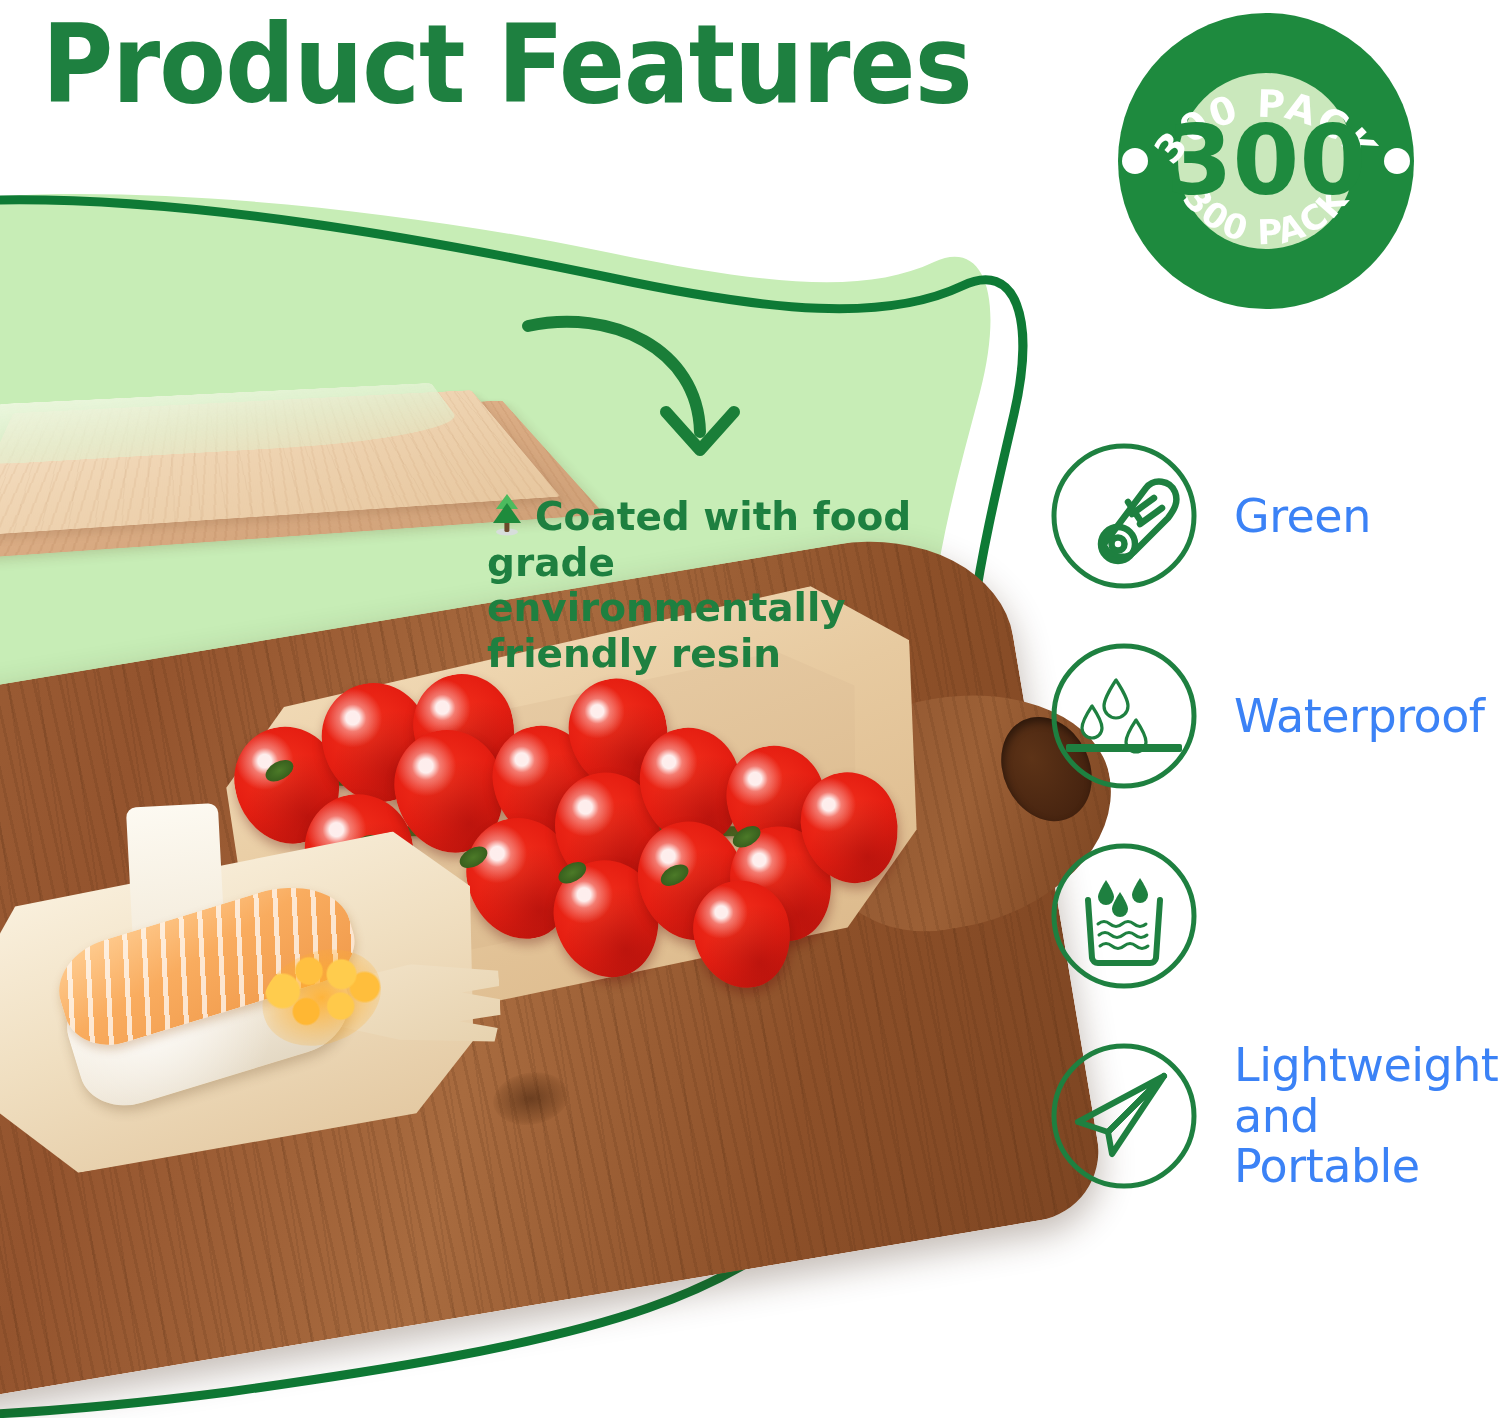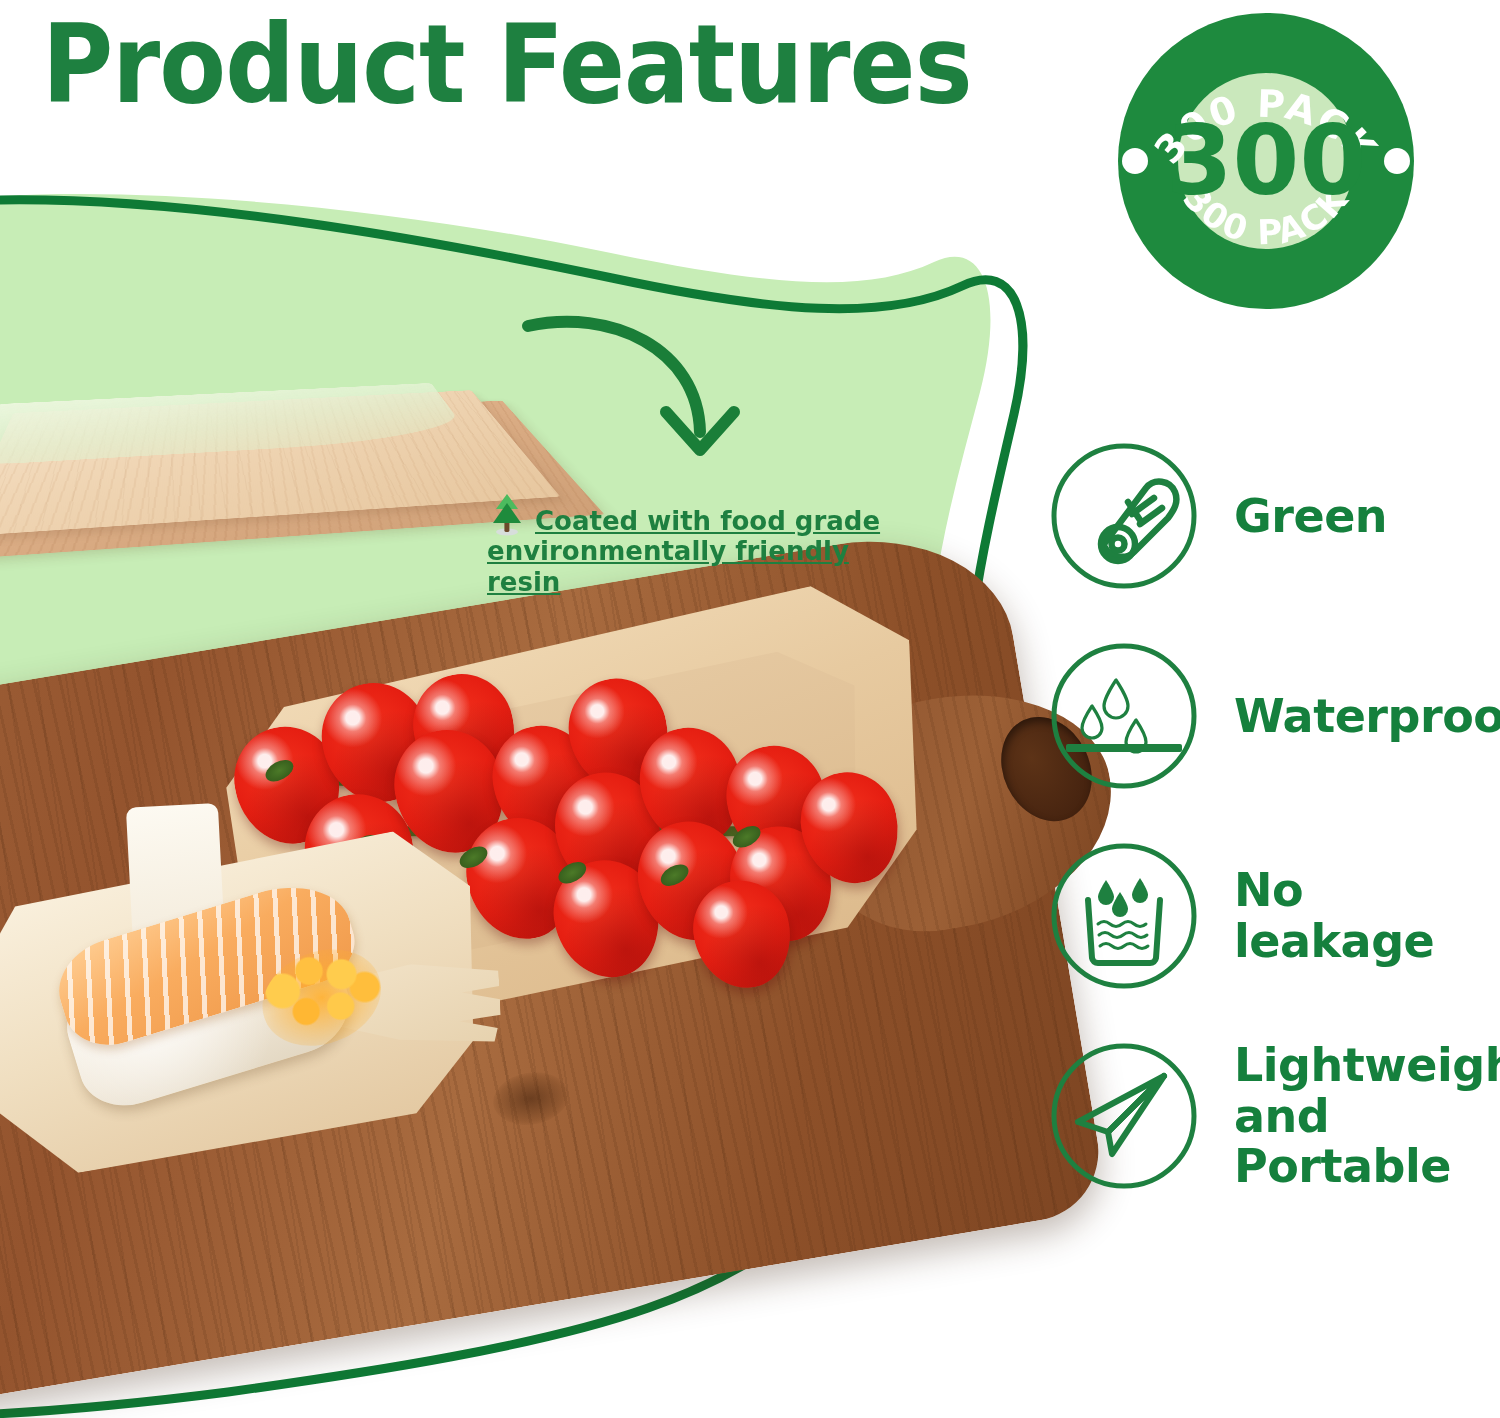--- a/index.html
+++ b/index.html
@@ -76,26 +76,25 @@
   }
 
   
   #coating-arrow { position:absolute; left:520px; top:110px; width:240px; height:185px; }
 
   
   #coating-note {
     position:absolute;
     left:487px; top:302px;
     width:430px;
-    font-size:26px;
+    font-size:39px;
     line-height:1.17;
     font-weight:bold;
     color:#1E8040;
     font-family:"DejaVu Sans", sans-serif;
-    text-decoration:underline;
   }
   #tree-icon { display:inline-block; vertical-align:-6px; margin-right:8px; }
 
   
   .board {
     position:absolute;
     left:-230px; top:430px;
     width:1290px; height:700px;
     transform:rotate(-9.5deg);
   }
@@ -254,23 +253,23 @@
   }
   .feature-icon {
     flex:0 0 auto;
     width:152px; height:152px;
     position:relative;
   }
   .feature-icon svg { display:block; }
   .feature-label {
     margin-left:34px;
     font-size:46px;
-    font-weight:bold;
+    font-weight:normal;
     line-height:1.1;
-    color:#15803d;
+    color:#3b82f6;
     font-family:"DejaVu Sans", sans-serif;
     letter-spacing:-0.5px;
     white-space:pre-line;
   }
 </style>
 </head>
 <body>
 
 <svg id="bg-art" viewBox="0 0 1500 1418" aria-hidden="true">
   <path d="M0,196 C180,186 420,214 596,250 C760,284 862,296 934,262 C986,238 1004,300 980,392
@@ -420,21 +419,20 @@
           <path d="M72 52 C72 52 64 64 64 69 A8 8 0 0 0 80 69 C80 64 72 52 72 52 Z"></path>
           <path d="M92 38 C92 38 84 50 84 55 A8 8 0 0 0 100 55 C100 50 92 38 92 38 Z"></path>
         </g>
         <g stroke="#1E8040" stroke-width="3" fill="none" stroke-linecap="round">
           <path d="M50 84 q6 -5 12 0 t12 0 t12 0 t12 0"></path>
           <path d="M51 95 q6 -5 12 0 t12 0 t12 0 t12 0"></path>
           <path d="M52 106 q6 -5 12 0 t12 0 t12 0 t12 0"></path>
         </g>
       </svg>
     </div>
-    <div class="feature-label">No leakage</div>
   </div>
 
   <div class="feature-row">
     <div class="feature-icon">
       <svg width="152" height="152" viewBox="0 0 152 152">
         <circle cx="76" cy="76" r="70" fill="none" stroke="#1E8040" stroke-width="5"></circle>
         <g stroke="#1E8040" stroke-width="6" fill="none" stroke-linecap="round" stroke-linejoin="round">
           <path d="M116 36 L30 82 L60 92 Z"></path>
           <path d="M116 36 L64 114 L60 92 Z"></path>
           <path d="M116 36 L60 92"></path>

